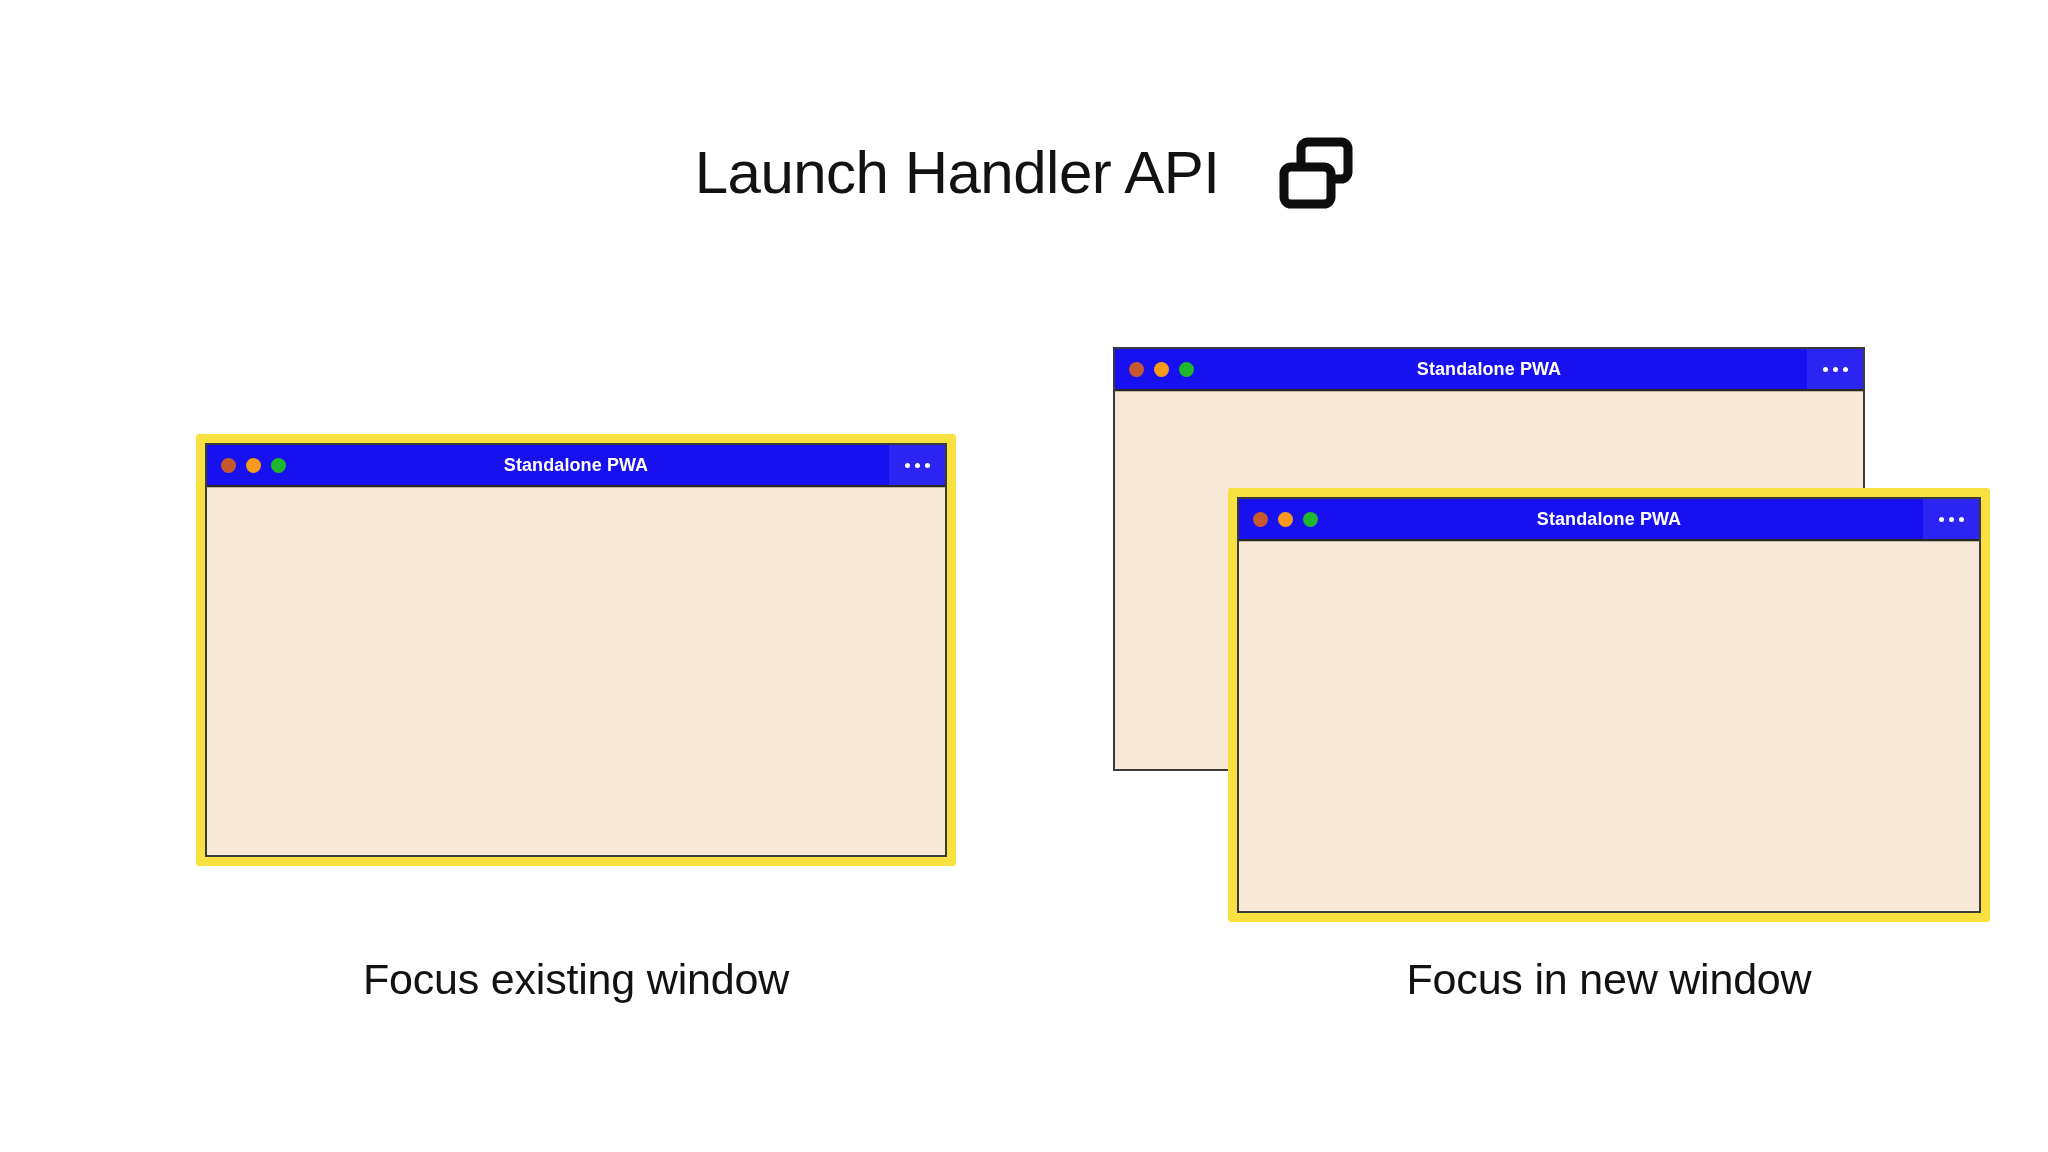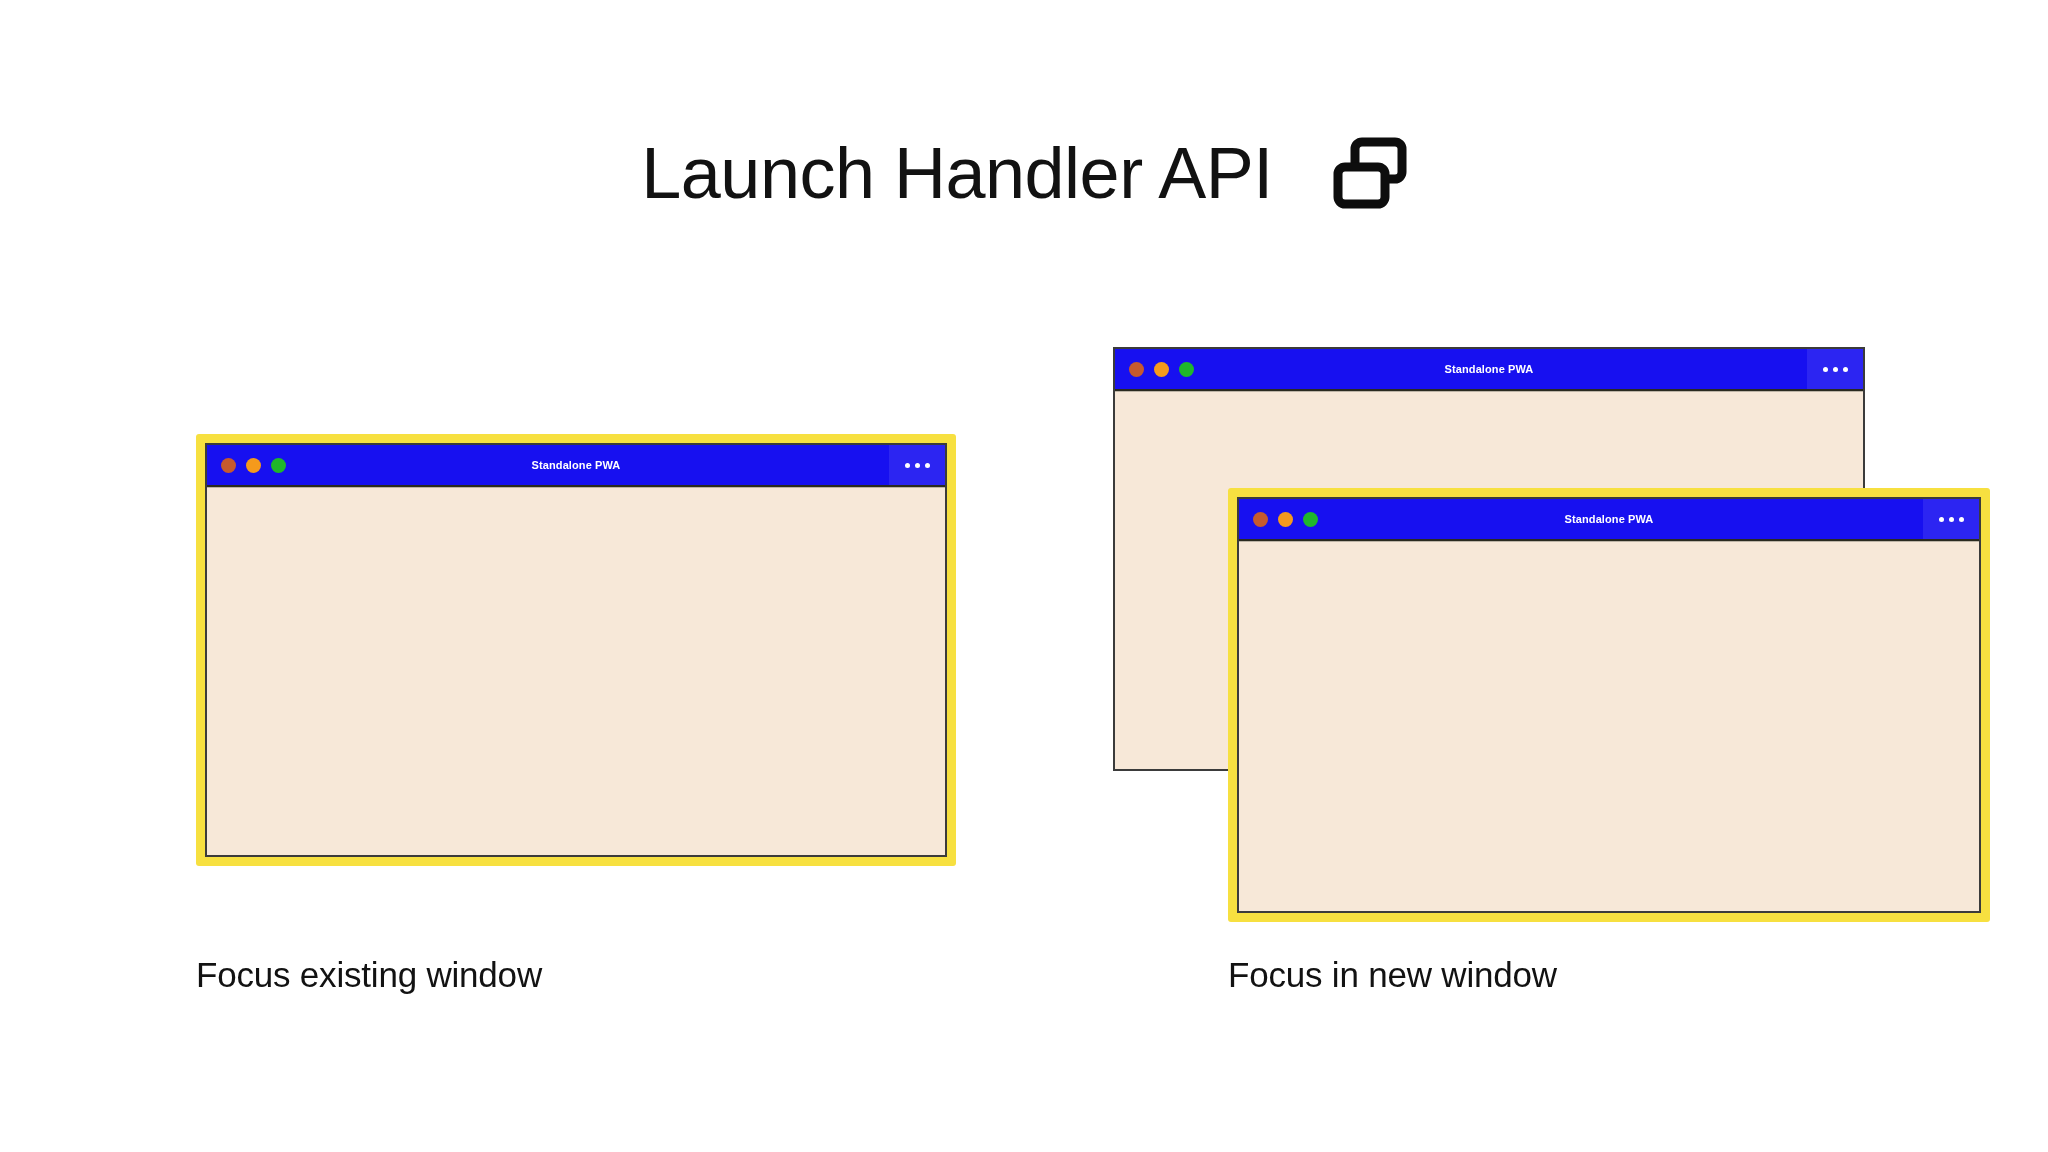--- a/index.html
+++ b/index.html
@@ -22,21 +22,21 @@
     left: 0;
     top: 118px;
     width: 2048px;
     height: 110px;
     display: flex;
     align-items: center;
     justify-content: center;
     gap: 60px;
   }
   #page-title {
-    font-size: 72px;
+    font-size: 60px;
     font-weight: 300;
     letter-spacing: -0.5px;
     line-height: 1;
     color: #121212;
     white-space: nowrap;
   }
   #title-window-icon {
     width: 74px;
     height: 72px;
     flex: none;
@@ -94,21 +94,21 @@
 
   .window-title {
     position: absolute;
     left: 0;
     right: 0;
     top: 0;
     bottom: 0;
     display: flex;
     align-items: center;
     justify-content: center;
-    font-size: 11px;
+    font-size: 18px;
     font-weight: bold;
     color: #ffffff;
     letter-spacing: 0.1px;
     pointer-events: none;
   }
   .menu-button {
     position: absolute;
     right: 0;
     top: 0;
     bottom: 0;
@@ -148,23 +148,24 @@
   #window-new-front {
     left: 1228px;
     top: 488px;
     width: 762px;
     height: 434px;
   }
 
   
   .caption {
     position: absolute;
-    font-size: 35px;
+    font-size: 43px;
     font-weight: 400;
     color: #121212;
+    text-align: center;
     white-space: nowrap;
     letter-spacing: -0.2px;
   }
   #caption-focus {
     left: 196px;
     top: 955px;
     width: 760px;
   }
   #caption-new {
     left: 1228px;

